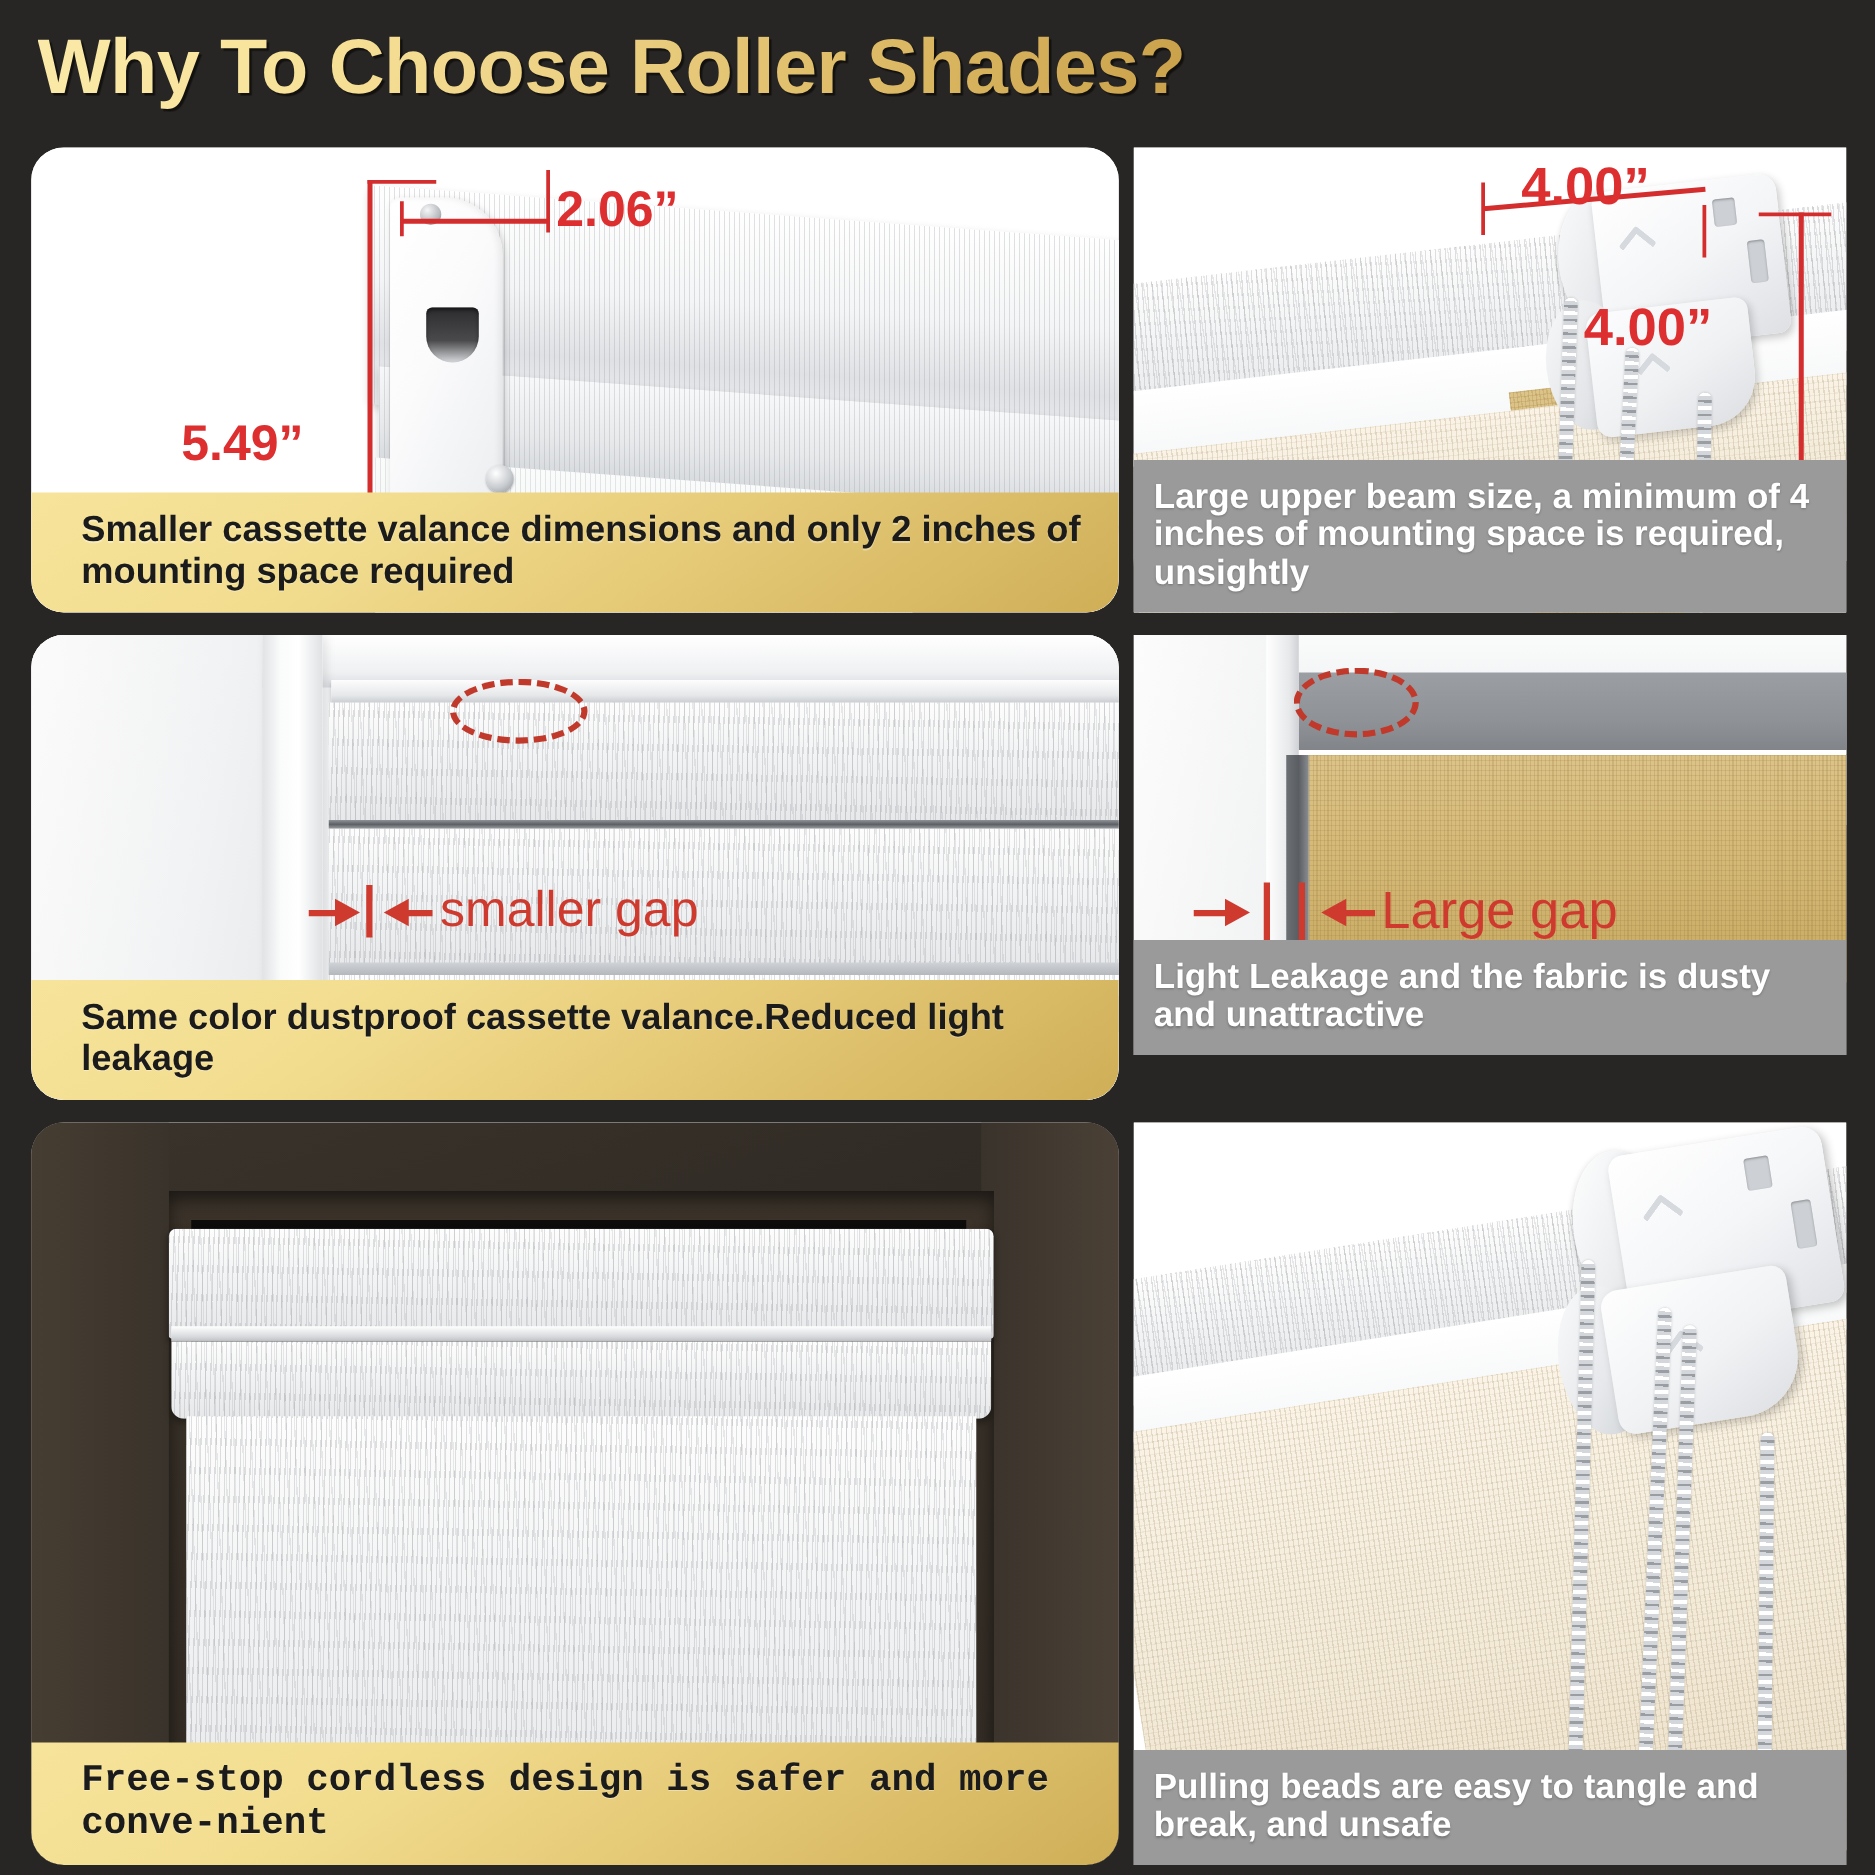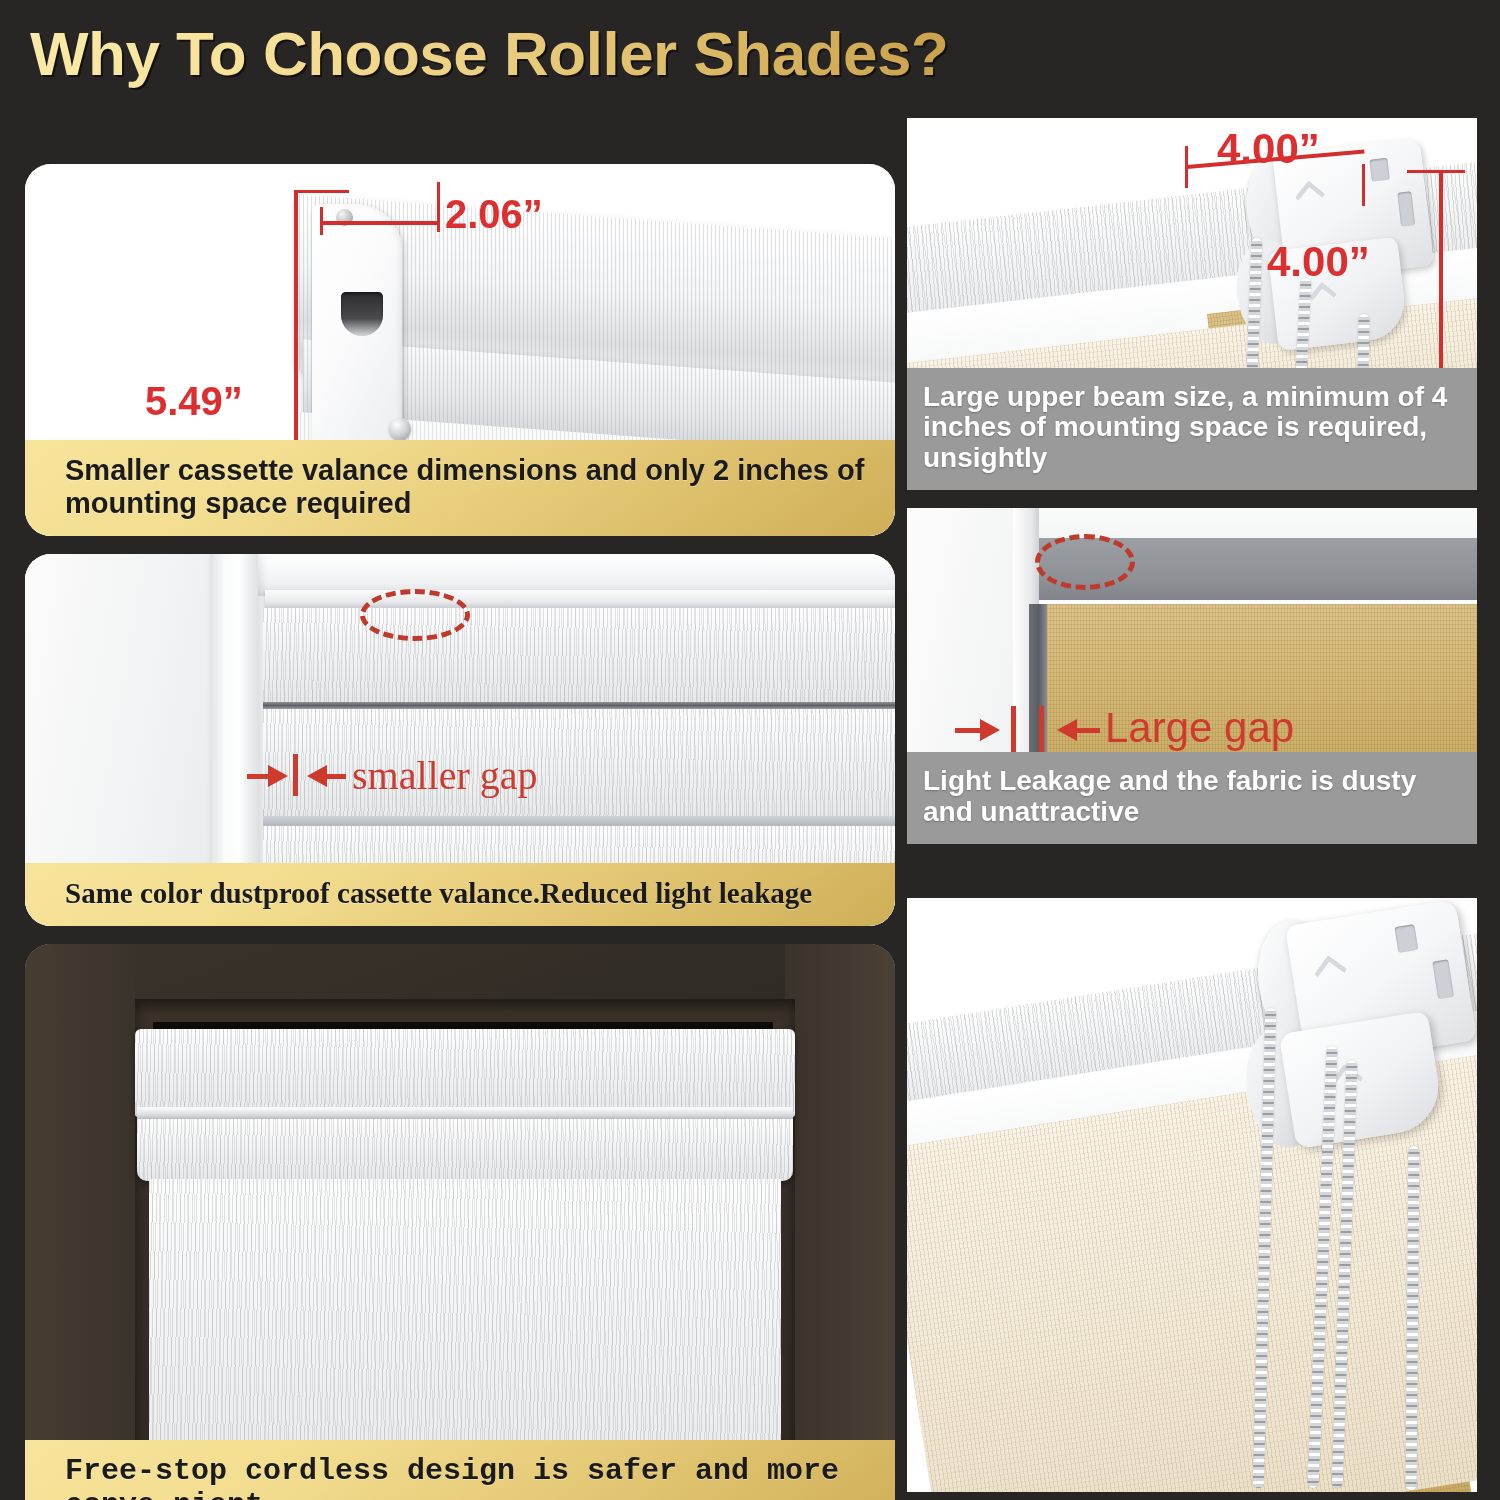--- a/index.html
+++ b/index.html
@@ -20,27 +20,27 @@
     color:transparent; -webkit-text-fill-color:transparent;
     white-space:nowrap;
     filter:drop-shadow(2px 2px 0 rgba(0,0,0,0.55));
     text-align:center;
   }
 
   
   .grid { position:absolute; left:0; top:110px; width:1500px; height:1390px; }
 
   .panel { position:absolute; overflow:hidden; background:#fff; }
-  .panel.good { border-radius:26px;margin-top:46px; }
+  .panel.good { border-radius:26px; }
   .panel.bad  { border-radius:0px; }
 
   
   .p1 { left:25px;  top:8px;    width:870px; height:372px; }
   .p2 { left:907px; top:8px;    width:570px; height:372px; }
-  .p3 { left:25px;  top:398px;  width:870px; height:372px;font-family:Liberation Serif, serif; }
+  .p3 { left:25px;  top:398px;  width:870px; height:372px; }
   .p4 { left:907px; top:398px;  width:570px; height:336px; }
   .p5 { left:25px;  top:788px;  width:870px; height:594px;font-family:Liberation Mono, monospace; }
   .p6 { left:907px; top:788px;  width:570px; height:594px; }
 
   .photo { position:absolute; inset:0; }
 
   
   .caption {
     position:absolute; left:0; bottom:0; width:100%;
     padding:14px 16px 16px 16px;
@@ -576,15 +576,16 @@
       <div class="p6-roll2"></div>
       <div class="p6-plate2">
         <div class="arrow-glyph" style="left:48px; top:44px; width:24px; height:24px;"></div>
       </div>
 
       <div class="chain" style="left:352px; top:110px; height:480px; transform:rotate(1.5deg);"></div>
       <div class="chain" style="left:410px; top:148px; height:442px; transform:rotate(2.5deg);"></div>
       <div class="chain" style="left:432px; top:162px; height:428px; transform:rotate(2deg);"></div>
       <div class="chain" style="left:500px; top:248px; height:344px; transform:rotate(0.5deg);"></div>
     </div>
+    <div class="caption gray">Pulling beads are easy to tangle and break, and unsafe</div>
   </div>
 
 </div>
 
 </body></html>

